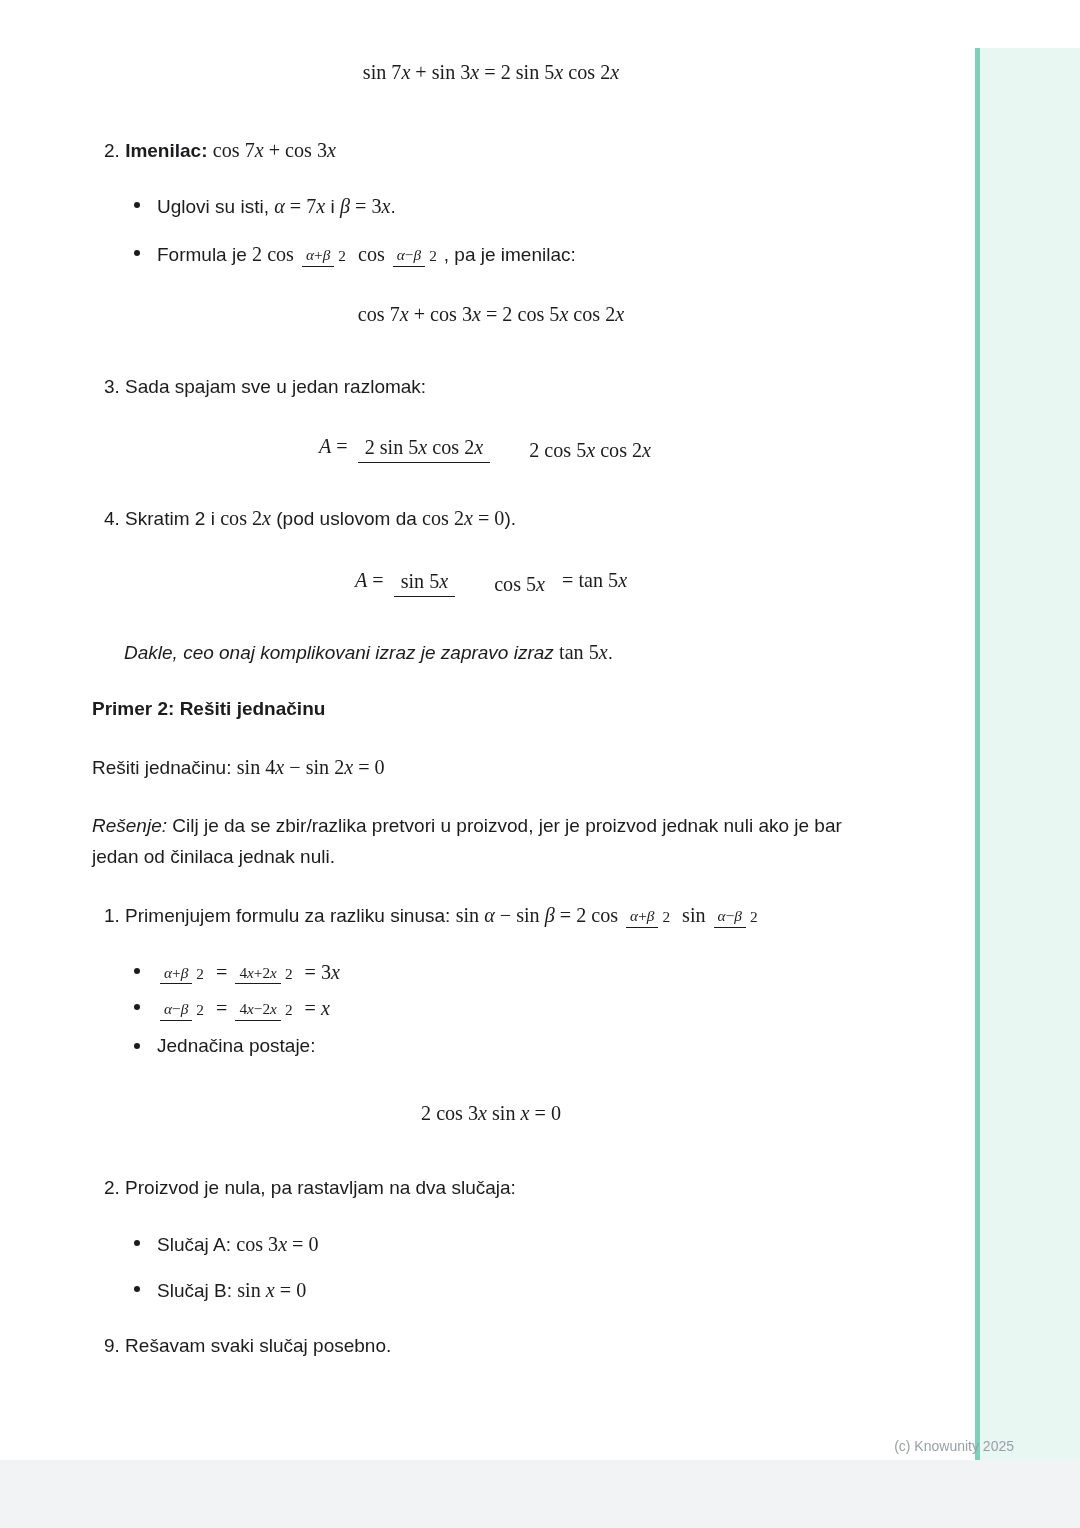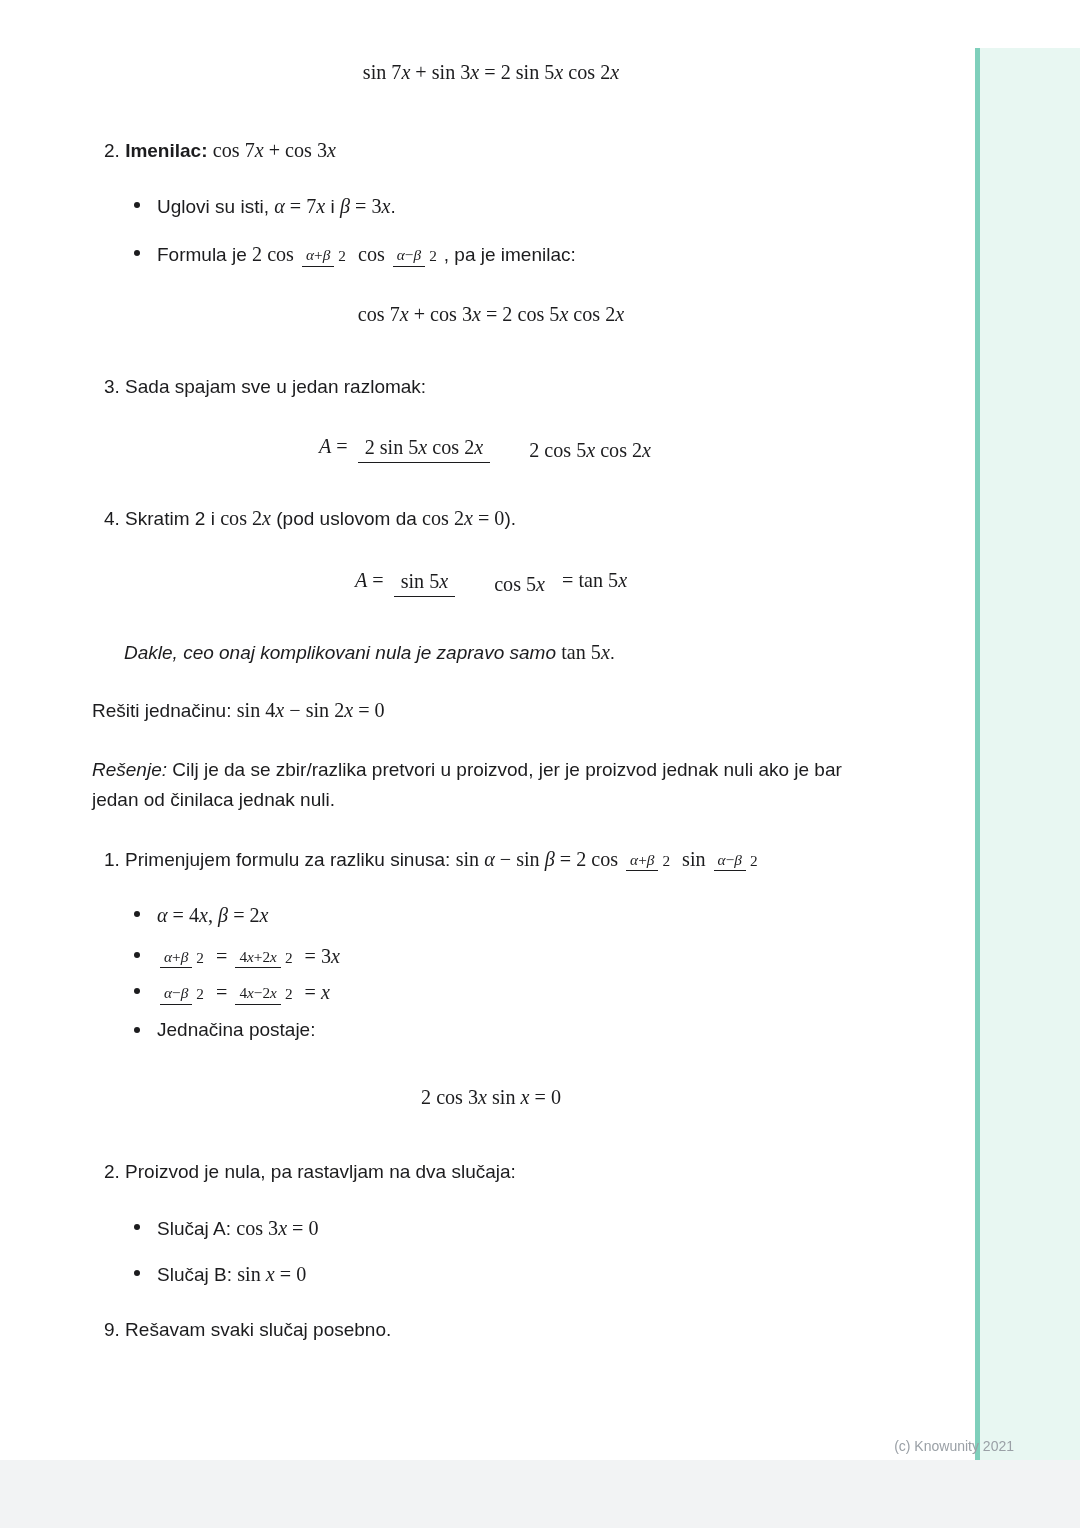--- a/index.html
+++ b/index.html
@@ -105,34 +105,34 @@
             <span class="fnum">2 sin 5<i>x</i> cos 2<i>x</i></span>
             <span class="fden">2 cos 5<i>x</i> cos 2<i>x</i></span>
           </span></span></div>
 
     <div class="nitem s4-item">4. Skratim 2 i <span class="m">cos 2<i>x</i></span> (pod uslovom da <span class="m">cos 2<i>x</i> = 0</span>).</div>
     <div class="eq eq4"><span class="m"><i>A</i> = <span class="frac">
             <span class="fnum">sin 5<i>x</i></span>
             <span class="fden">cos 5<i>x</i></span>
           </span> = tan 5<i>x</i></span></div>
 
-    <div class="note"><i>Dakle, ceo onaj komplikovani nula je zapravo samo</i> <span class="m">tan 5<i>x</i></span>.</div>
+    <div class="note"><i>Dakle, ceo onaj komplikovani izraz je zapravo izraz</i> <span class="m">tan 5<i>x</i></span>.</div>
 
+    <h2 class="heading">Primer 2: Rešiti jednačinu</h2>
 
     <p class="p-resiti">Rešiti jednačinu: <span class="m">sin 4<i>x</i> − sin 2<i>x</i> = 0</span></p>
     <p class="p-resenje"><i>Rešenje:</i> Cilj je da se zbir/razlika pretvori u proizvod, jer je proizvod jednak nuli ako je bar jedan od činilaca jednak nuli.</p>
 
     <div class="nitem l1-item">1. Primenjujem formulu za razliku sinusa: <span class="m">sin <i>α</i> − sin <i>β</i> = 2 cos <span class="frac">
             <span class="fnum"><i>α</i>+<i>β</i></span>
             <span class="fden">2</span>
           </span> sin <span class="frac">
             <span class="fnum"><i>α</i>−<i>β</i></span>
             <span class="fden">2</span>
           </span></span></div>
-    <div class="bullet l1-b1"><span class="m"><i>α</i> = 4<i>x</i>, <i>β</i> = 2<i>x</i></span></div>
     <div class="bullet l1-b2"><span class="m"><span class="frac">
             <span class="fnum"><i>α</i>+<i>β</i></span>
             <span class="fden">2</span>
           </span> = <span class="frac">
             <span class="fnum">4<i>x</i>+2<i>x</i></span>
             <span class="fden">2</span>
           </span> = 3<i>x</i></span></div>
     <div class="bullet l1-b3"><span class="m"><span class="frac">
             <span class="fnum"><i>α</i>−<i>β</i></span>
             <span class="fden">2</span>
@@ -144,14 +144,14 @@
 
     <div class="eq eq5"><span class="m">2 cos 3<i>x</i> sin <i>x</i> = 0</span></div>
 
     <div class="nitem l2-item">2. Proizvod je nula, pa rastavljam na dva slučaja:</div>
     <div class="bullet l2-b1">Slučaj A: <span class="m">cos 3<i>x</i> = 0</span></div>
     <div class="bullet l2-b2">Slučaj B: <span class="m">sin <i>x</i> = 0</span></div>
 
     <div class="nitem l3-item">9. Rešavam svaki slučaj posebno.</div>
   </div>
 
-  <div class="footer">(c) Knowunity 2021</div>
+  <div class="footer">(c) Knowunity 2025</div>
 </div>
 
 </body></html>

